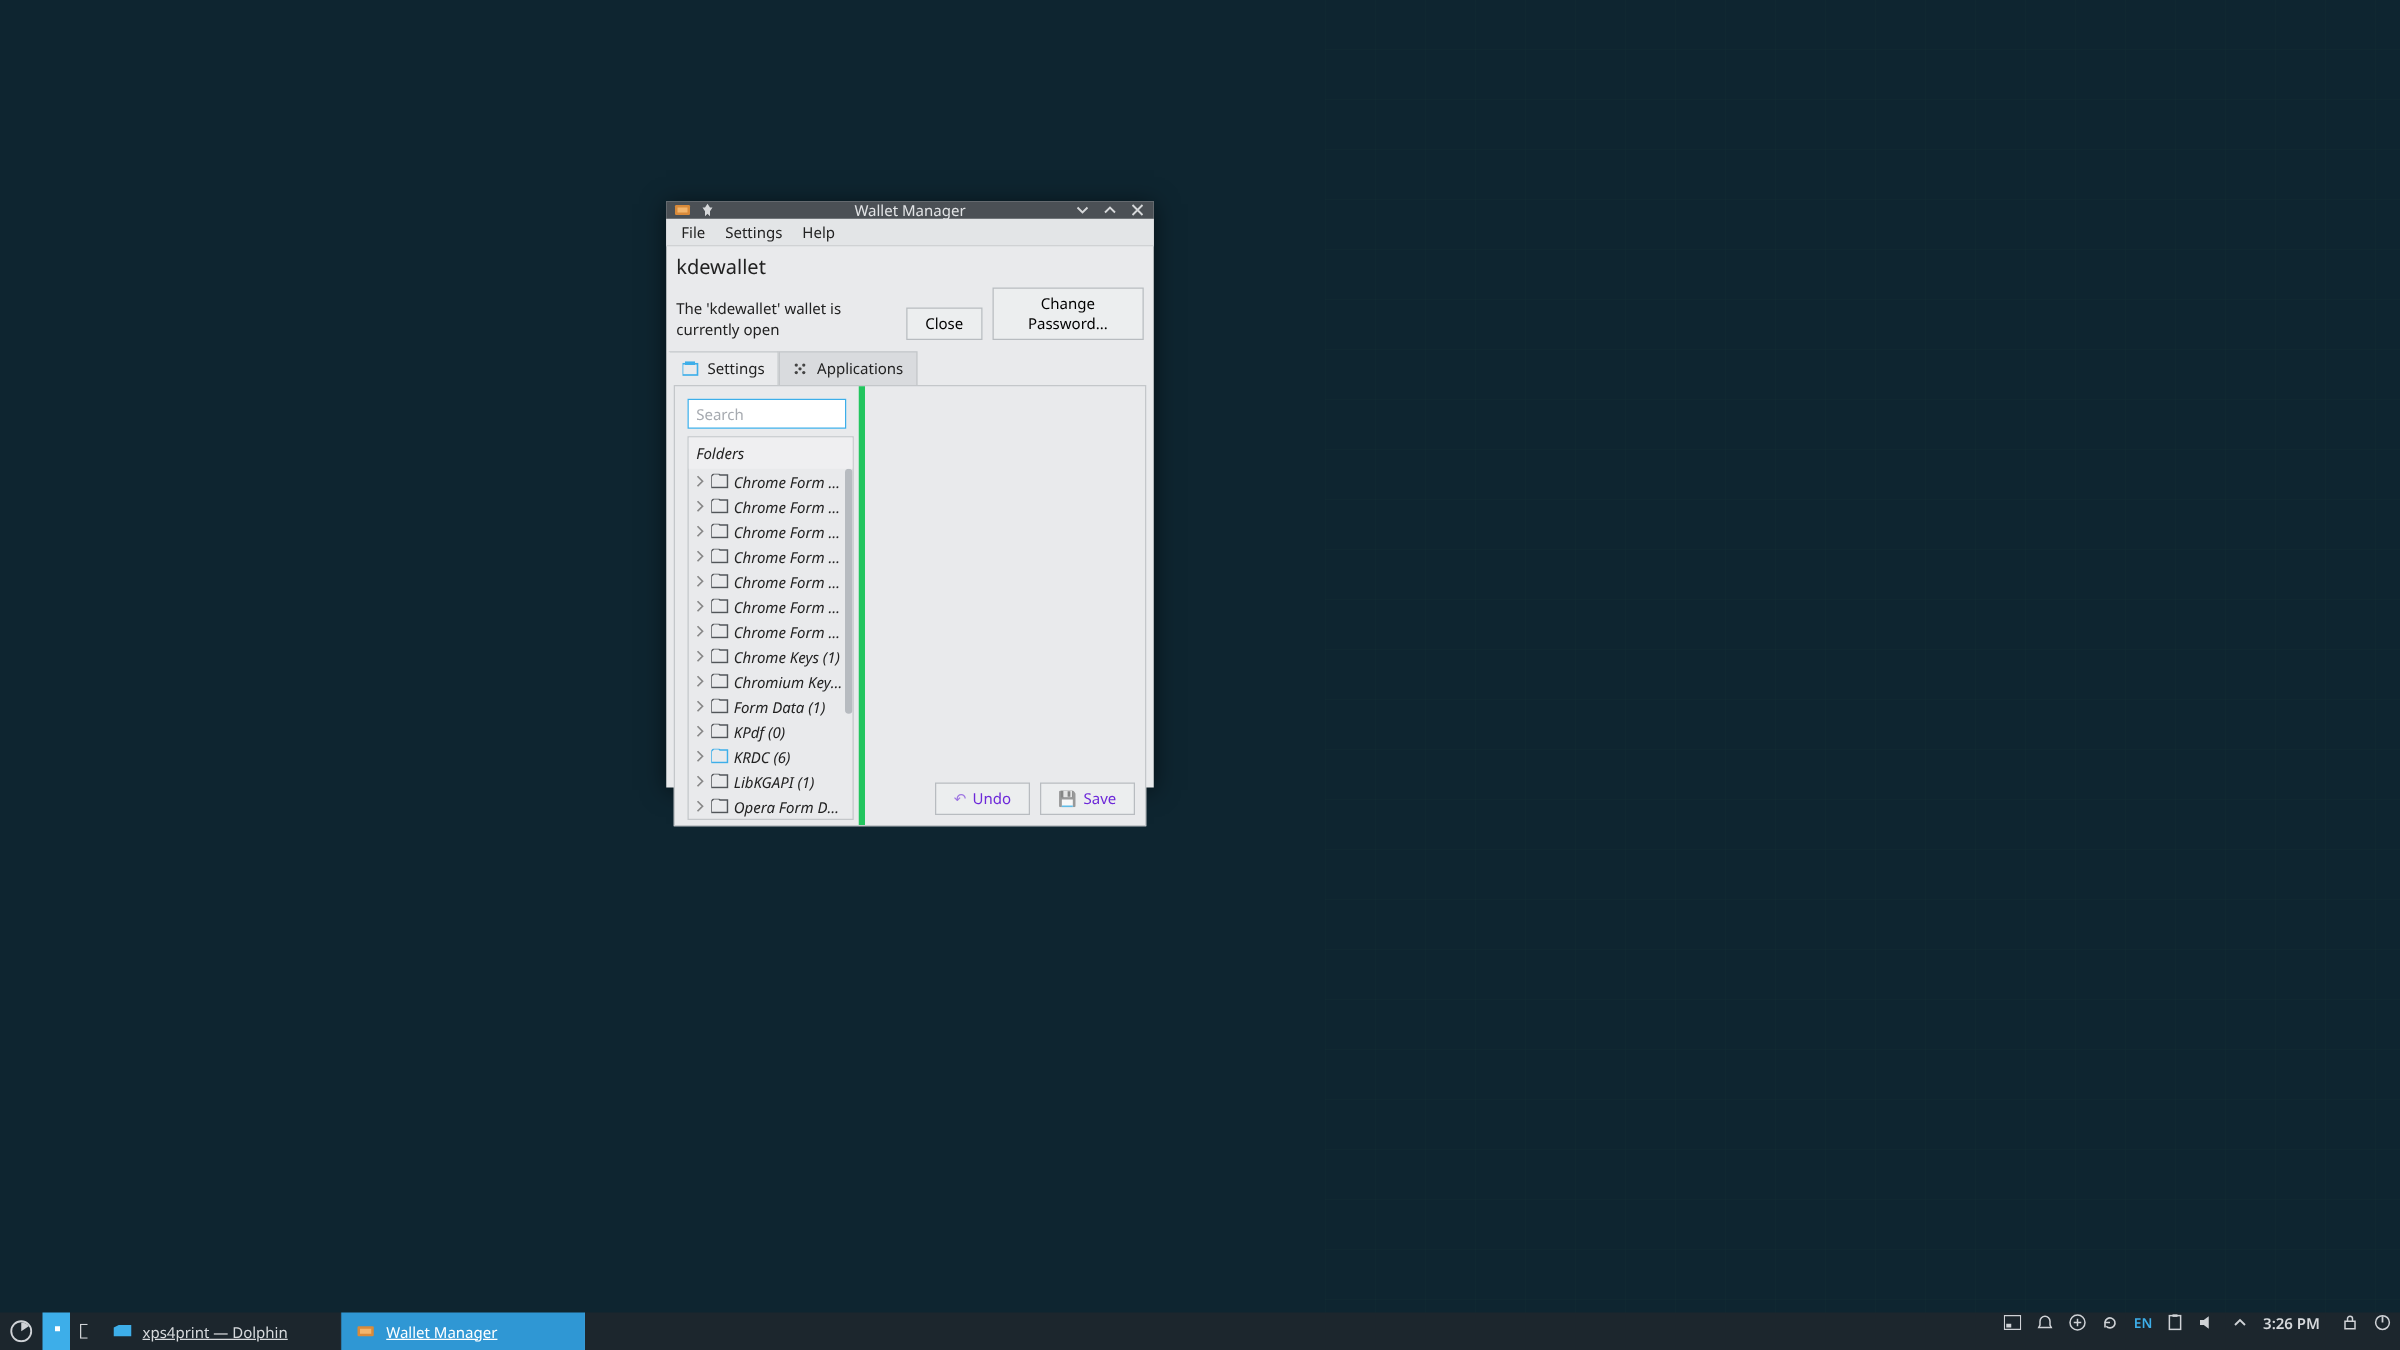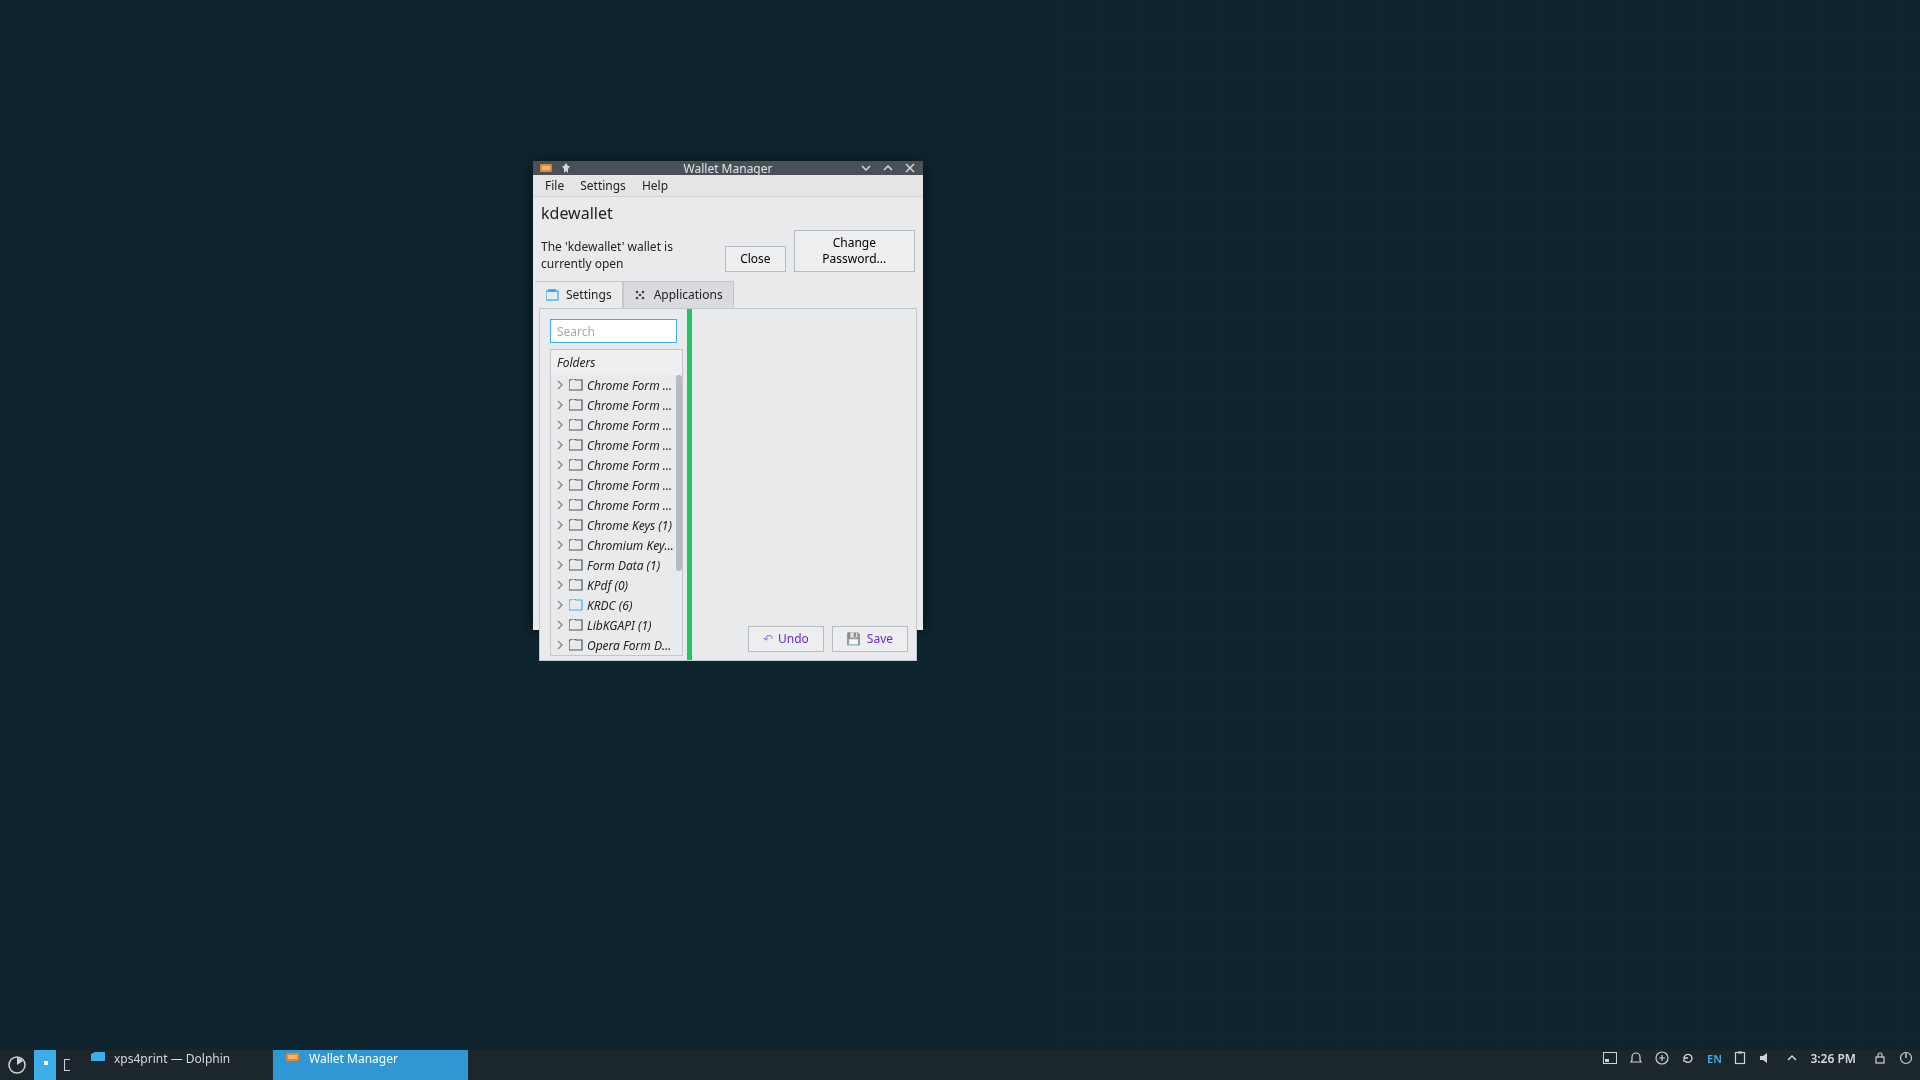--- a/index.html
+++ b/index.html
@@ -86,21 +86,21 @@
 
   
   .taskbar {
     position:absolute; left:0; right:0; bottom:0; height:30px; background:#1c262d;
     display:flex; align-items:stretch; color:#d7dadd; font-size:12px;
   }
   .tb-btn { display:flex; align-items:center; padding:0 8px; cursor:pointer; }
   .tb-btn.app { gap:8px; min-width:24px;}
   .tb-btn.pager { width:22px; justify-content:center;}
   .tb-btn.blue { background:#3daee9; color:#fff; }
-  .task { display:flex; padding:0 12px; gap:8px; border-right:1px solid rgba(255,255,255,.03); cursor:pointer; min-width:195px;}
+  .task { display:flex; align-items:center; padding:0 12px; gap:8px; border-right:1px solid rgba(255,255,255,.03); cursor:pointer; min-width:195px;text-decoration:underline;}
   .task.active { background:#2f97d4; color:#fff; }
   .tb-spacer { flex:1; }
   .tray { display:flex; align-items:flex-start; gap:10px; padding:0 6px; }
   .tray .ic { width:16px; height:16px; display:inline-flex; align-items:center; justify-content:center; color:#cfd2d6; cursor:pointer;}
   .clock { font-weight:600; padding-right:6px; }
 
   svg { display:block; }
 </style>
 </head>
 <body>

